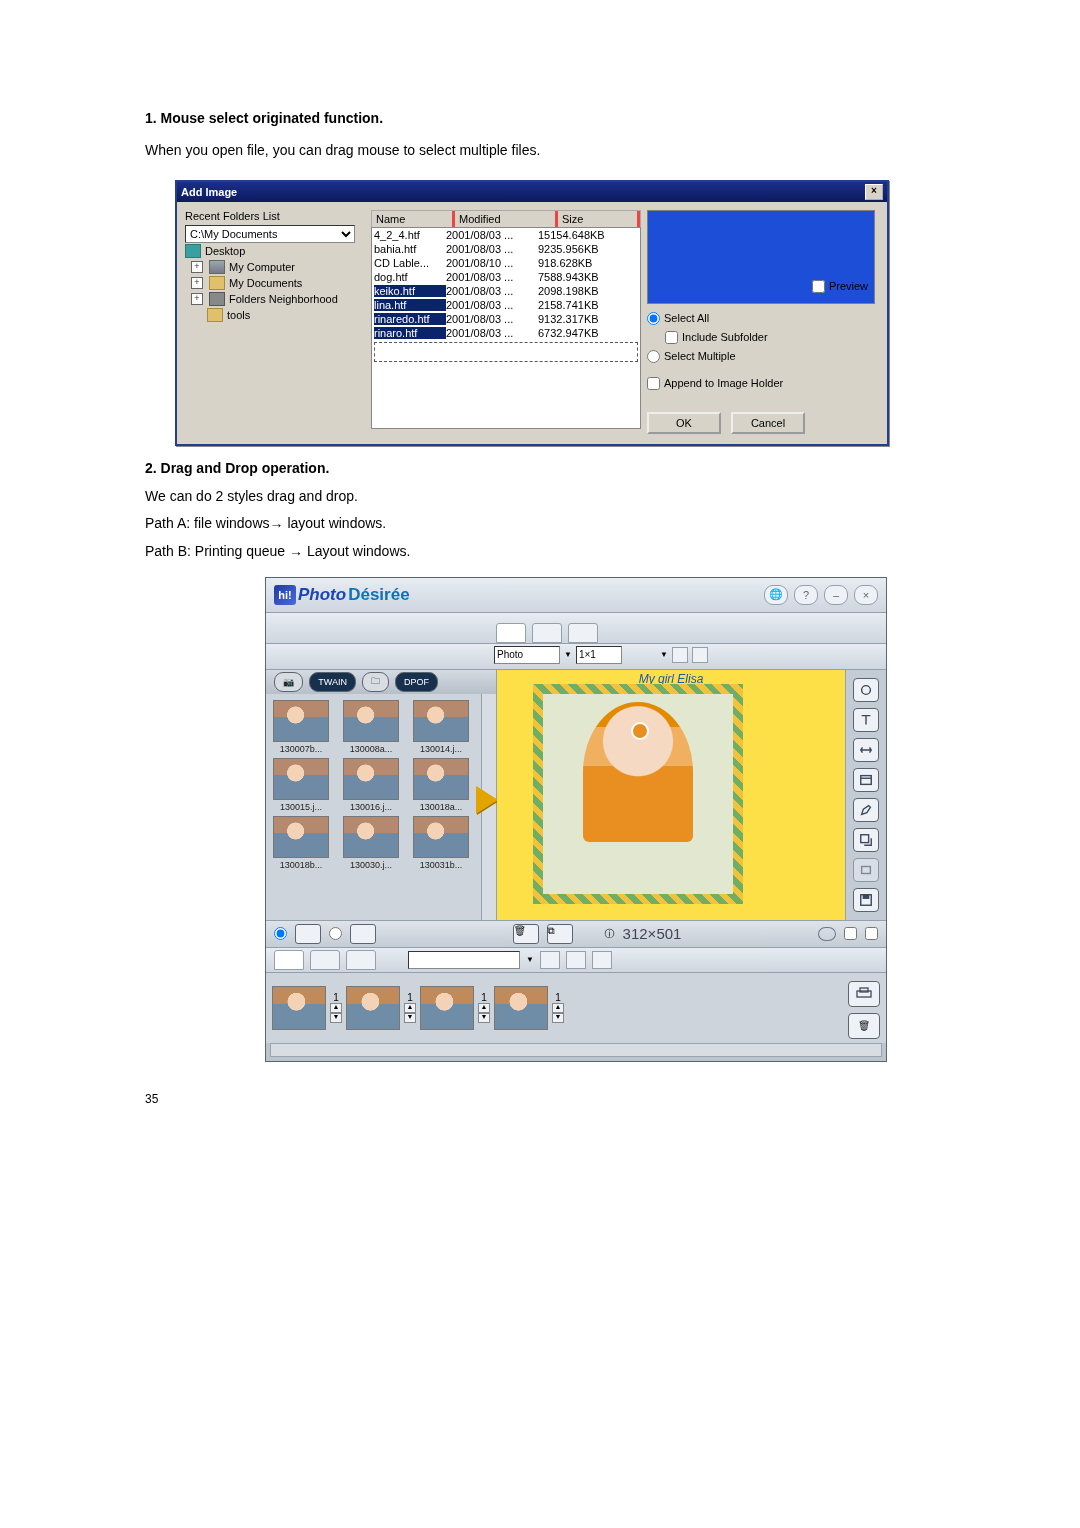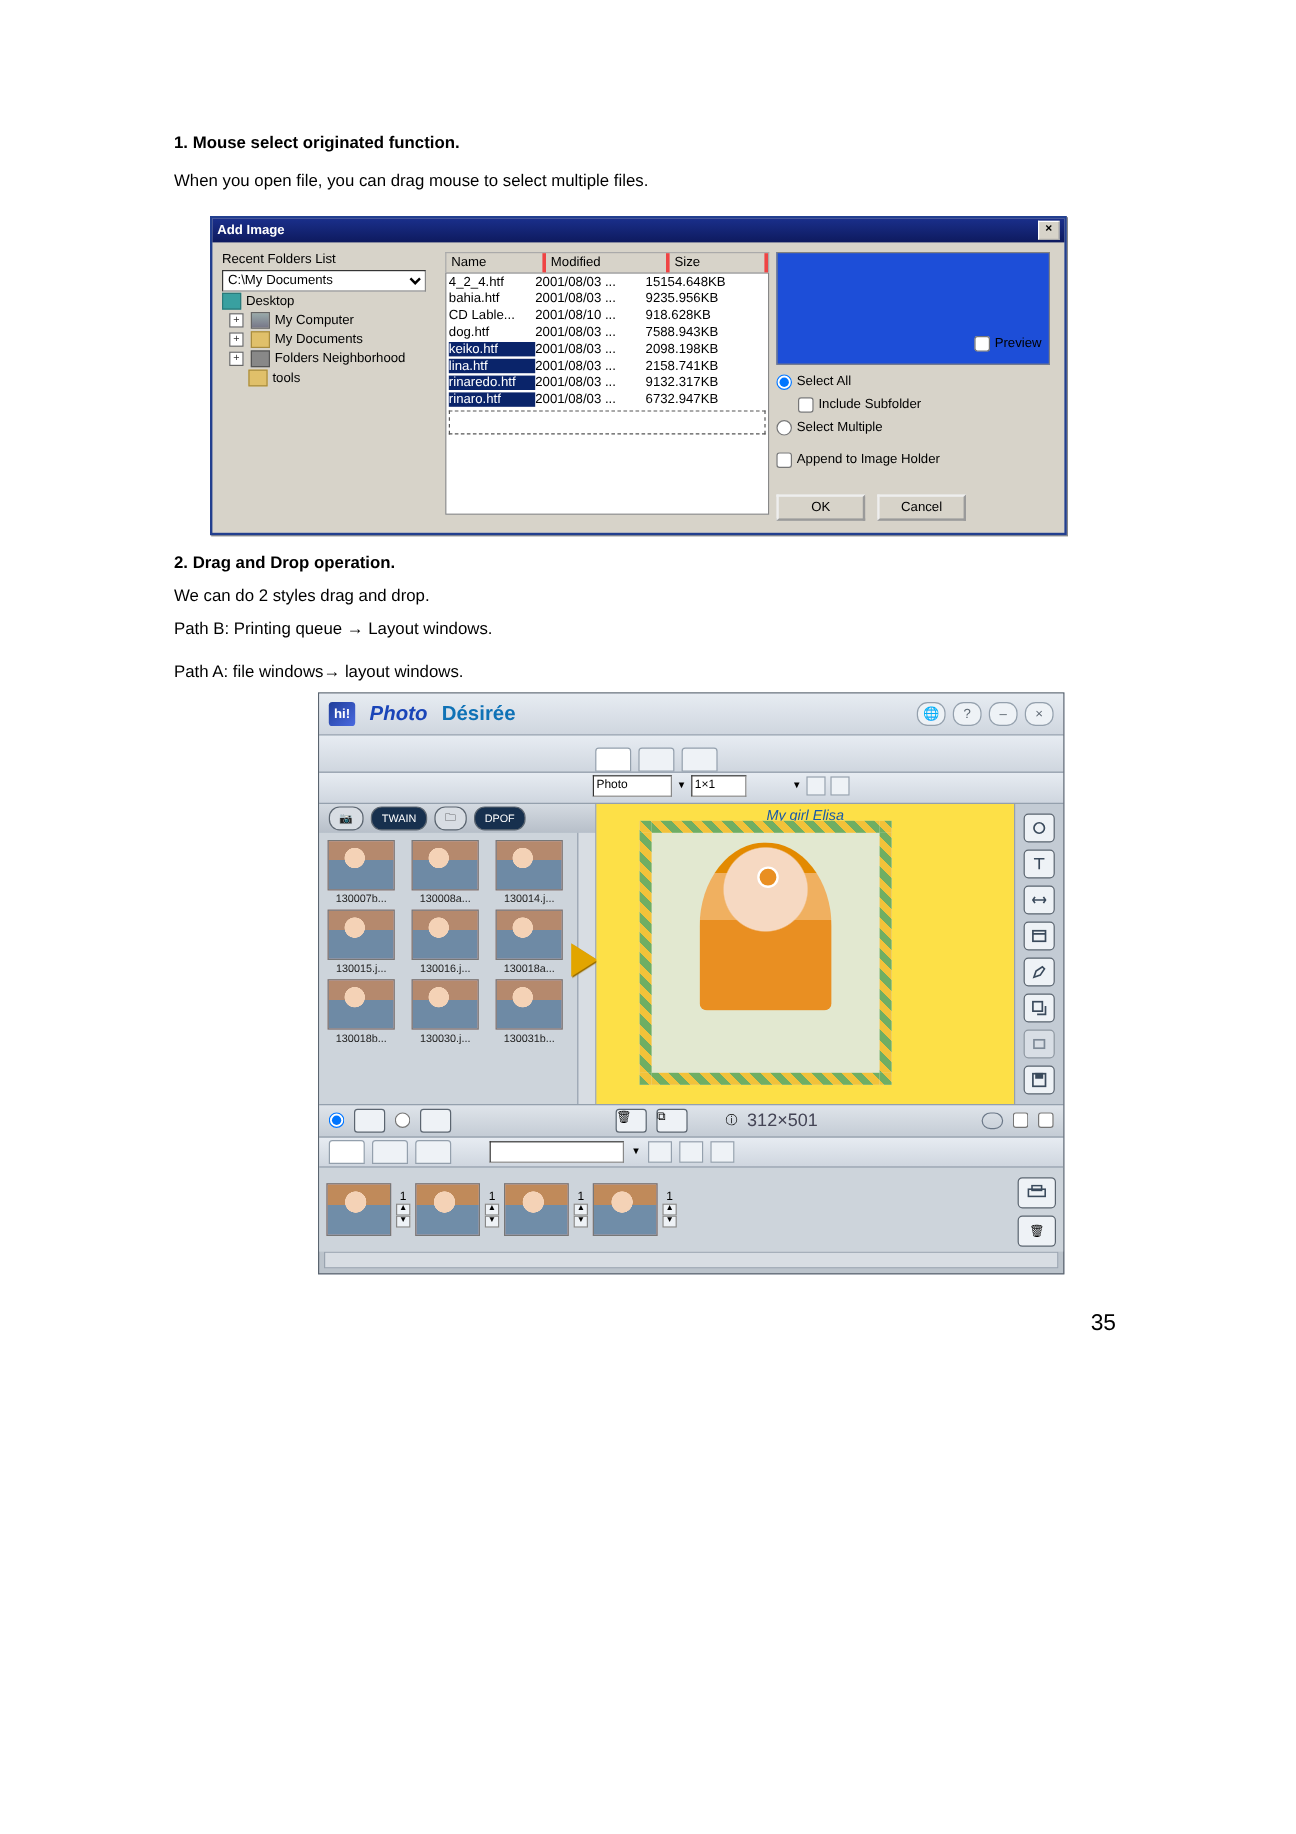--- a/index.html
+++ b/index.html
@@ -1,19 +1,19 @@
 <!DOCTYPE html>
 <html><head>
 <meta charset="utf-8">
 <style>
   body{margin:0;background:#fff;font-family:Arial,Helvetica,sans-serif;font-size:14px;color:#000;width:1080px}
   .page{padding:100px 150px 40px 145px}
   .heading{font-weight:bold;margin:10px 0}
   .para{margin:14px 0 18px 0;line-height:1.55}
-  .page-no{text-align:right;margin-top:30px;font-size:19px}
+  .page-no{text-align:left;margin-top:30px;font-size:12px}
   
   .dlg{width:710px;margin:0 0 14px 30px;border:2px solid #223f8f;background:#d7d3c9;font-size:11px;font-family:Tahoma,Verdana,sans-serif;box-shadow:1px 1px 0 #888}
   .titlebar{background:linear-gradient(#1a2f8b,#0e1a5e);color:#fff;height:20px;display:flex;align-items:center;padding:0 4px;font-weight:bold}
   .titlebar .spacer{flex:1}
   .closebtn{width:16px;height:14px;background:#d7d3c9;border:1px outset #fff;color:#000;font-weight:bold;font-size:10px;text-align:center;line-height:12px}
   .dlg-body{display:flex;gap:6px;padding:8px 8px 10px 8px}
   .left{width:180px}
   .left .lbl{margin-bottom:3px}
   select.combo{width:170px;height:18px;border:1px inset #888;font-size:11px;background:#fff}
   .tree{margin-top:0}
@@ -38,21 +38,21 @@
   .preview-box{border:1px solid #808080;background:#1d4ed8;height:92px;position:relative;margin-bottom:8px}
   .right .cb{display:flex;align-items:center;gap:4px;margin:6px 0}
   .right .radio{display:flex;align-items:center;gap:4px;margin:6px 0}
   input[type=checkbox],input[type=radio]{margin:0}
   .btnrow{display:flex;gap:10px;margin-top:22px}
   .winbtn{width:74px;height:22px;border:2px outset #eee;background:#d7d3c9;font-size:11px}
   .insideprev{position:absolute;right:6px;bottom:4px;display:flex;align-items:center;gap:4px}
   
   .app{width:620px;margin:0 0 0 120px;background:#bcc4cc;border:1px solid #5b6570;font-family:Tahoma,Verdana,sans-serif;font-size:10px;position:relative}
   .app .top{height:34px;display:flex;align-items:center;padding:0 8px;gap:6px;background:linear-gradient(#e7ecf2,#cfd6df);border-bottom:1px solid #94a0ad}
-  .app .brand{display:flex;align-items:flex-end;gap:12px}
+  .app .brand{display:flex;align-items:flex-end;gap:2px}
   .brand .logo{width:22px;height:20px;background:linear-gradient(135deg,#1f3d9a,#4a6ae0);border-radius:3px;display:flex;align-items:center;justify-content:center;color:#fff;font-weight:bold;font-size:11px}
   .brand .hi{color:#1a45b8;font-weight:bold;font-size:17px;font-style:italic}
   .brand .ti{color:#0f72b6;font-weight:bold;font-size:17px}
   .top .spacer{flex:1}
   .top .ctrlbtn{width:22px;height:18px;border:1px solid #94a0ad;border-radius:9px;background:#eef2f6;display:flex;align-items:center;justify-content:center;font-size:11px;color:#5b6570}
   
   .tabstrip{height:30px;display:flex;align-items:flex-end;gap:6px;padding:0 8px 0 230px;background:linear-gradient(#e7ecf2,#cfd6df);border-bottom:1px solid #94a0ad;position:relative}
   .tabbtn{height:18px;width:28px;border:1px solid #94a0ad;background:#eef2f6;border-radius:3px 3px 0 0}
   .tabbtn.sel{background:#fff}
   .toolrow{height:22px;display:flex;align-items:center;gap:4px;padding:0 8px 3px 228px;background:linear-gradient(#e7ecf2,#cfd6df);border-bottom:1px solid #94a0ad}
@@ -229,22 +229,22 @@
         <div class="btnrow">
           <button class="winbtn">OK</button>
           <button class="winbtn">Cancel</button>
         </div>
       </div>
     </div>
   </div>
 
   <div class="heading">2.  Drag and Drop operation.</div>
   <div class="para" style="margin:6px 0">We can do 2 styles drag and drop.</div>
+  <div class="para" style="margin:6px 0">Path A: file windows→ layout windows.</div>
   <div class="para" style="margin:6px 0 14px 0">Path B: Printing queue → Layout windows.</div>
-  <div class="para" style="margin:6px 0">Path A: file windows→ layout windows.</div>
 
   <div class="app">
     <div class="top">
       <div class="brand">
         <span class="logo">hi!</span>
         <span class="hi">Photo</span>
           <span class="ti">Désirée</span>
       </div>
       <span class="spacer"></span>
       <span class="ctrlbtn">🌐</span>

